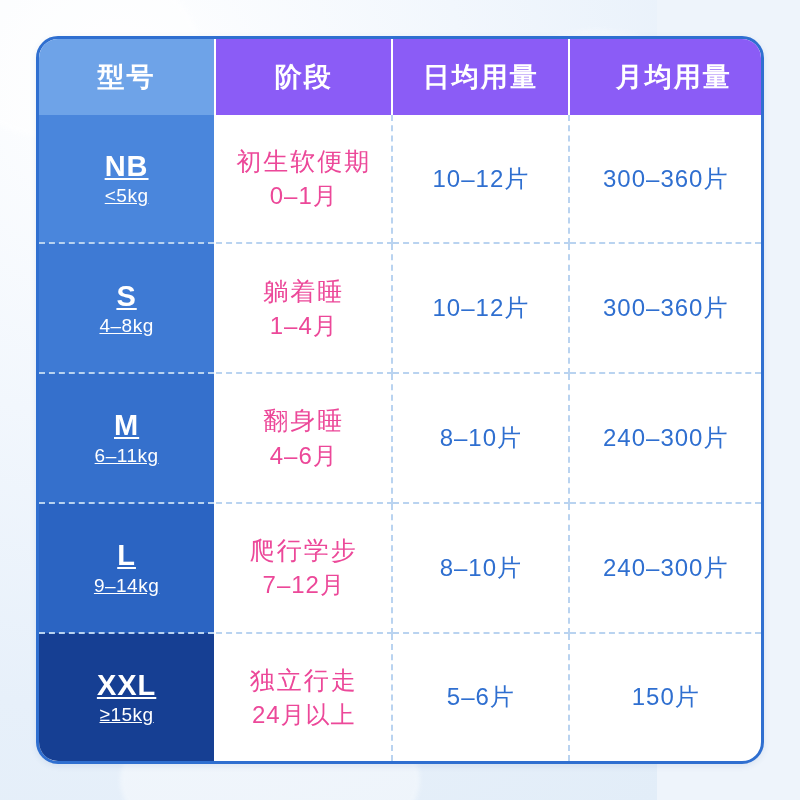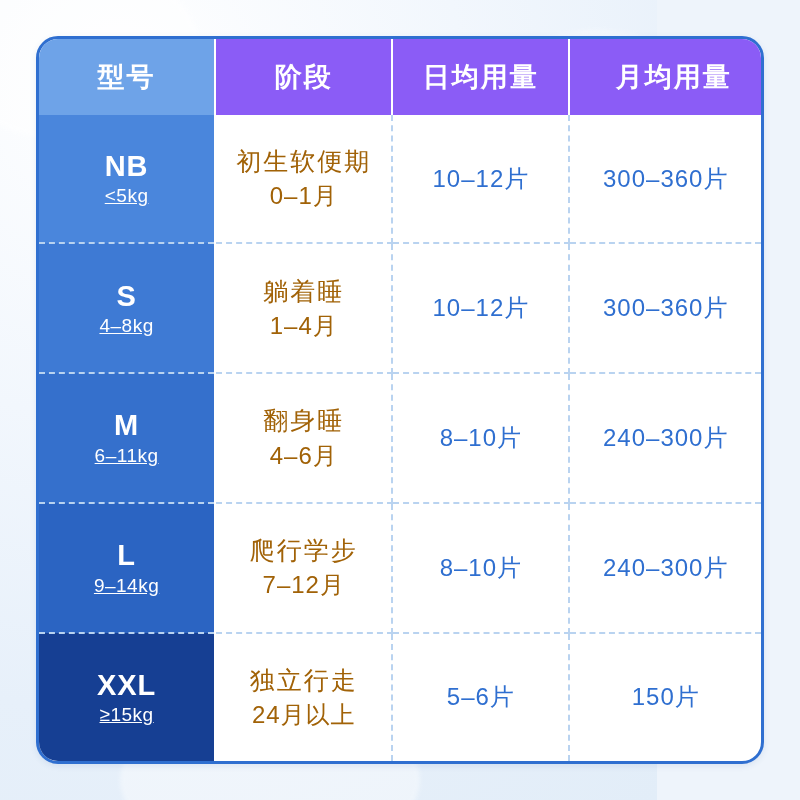--- a/index.html
+++ b/index.html
@@ -84,32 +84,33 @@
     color: #ffffff;
     border-right: 2px solid #ffffff;
     line-height: 1.15;
     padding: 6px 0;
   }
   td.model .sz {
     display: block;
     font-size: 29px;
     font-weight: 700;
     letter-spacing: 1px;
+    text-decoration: underline;
   }
   td.model .wt {
     display: block;
     font-size: 19px;
     font-weight: 400;
     margin-top: 2px;
     letter-spacing: .5px;
     text-decoration: underline;
   }
 
   td.stage {
-    color: #a16207;
+    color: #ec4899;
     line-height: 1.25;
     padding: 6px 0;
   }
   td.stage .s1 {
     display: block;
     font-size: 25px;
     letter-spacing: 2px;
   }
   td.stage .s2 {
     display: block;

